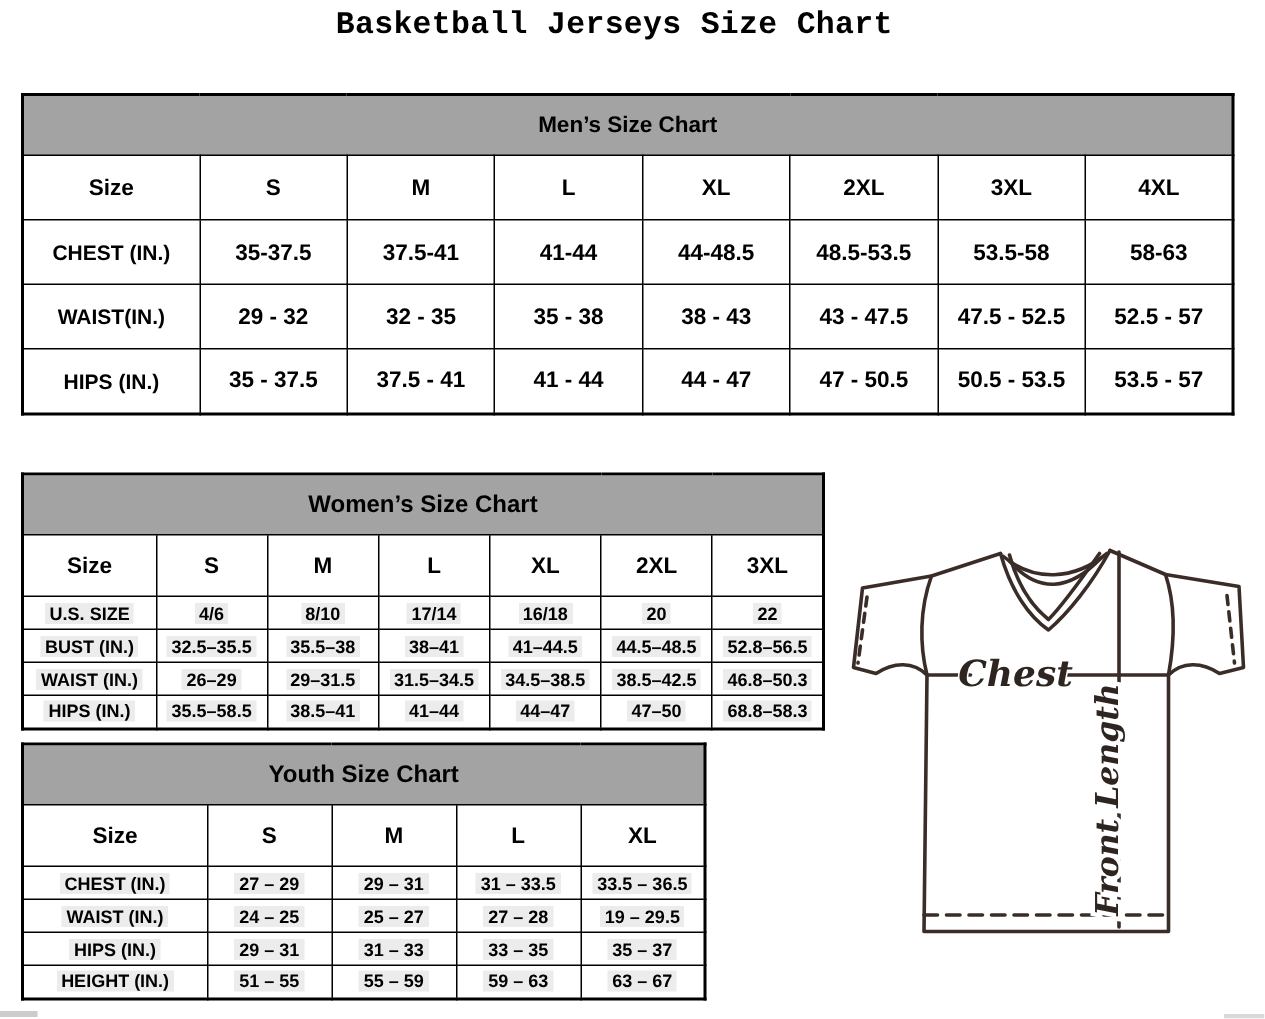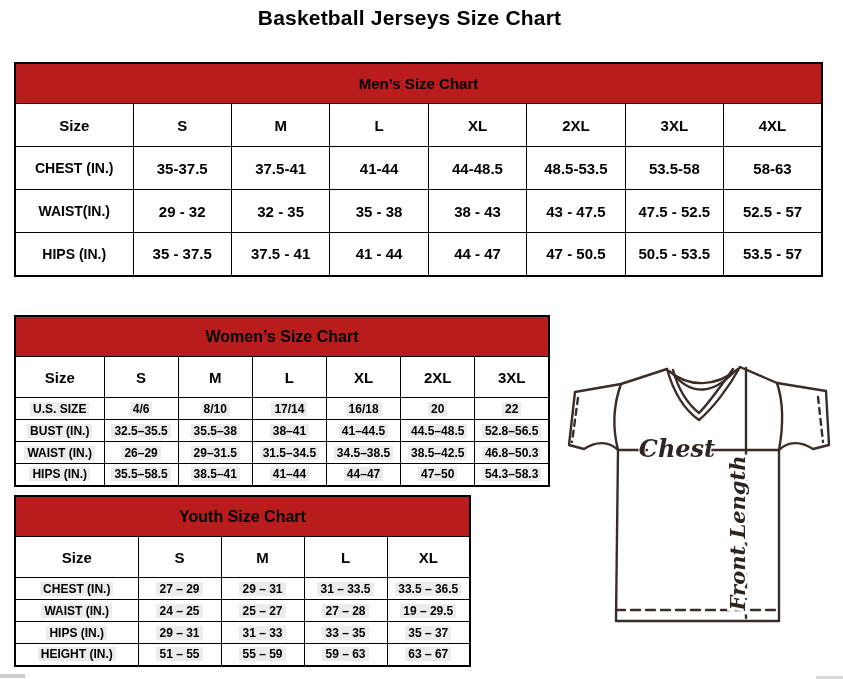--- a/index.html
+++ b/index.html
@@ -2,32 +2,32 @@
 <html><head>
 <meta charset="utf-8">
 <style>
   html,body{margin:0;padding:0;}
   .sheet{
     position:relative; width:843px; height:679px; background:#ffffff;
     font-family:"Liberation Sans", sans-serif; color:#000; overflow:hidden;
   }
   .page-title{
     position:absolute; left:0; top:6px; width:819px; text-align:center;
-    font-size:21px; font-weight:bold; letter-spacing:0.2px;
+    font-size:21px; font-weight:bold; letter-spacing:0.2px;font-family:Liberation Mono, monospace;
   }
   table.size-table{
     border-collapse:collapse; table-layout:fixed; background:#fff;
     border:2px solid #000;
   }
   table.size-table td, table.size-table th{
     border:1px solid #000; text-align:center; vertical-align:middle;
     padding:0; overflow:hidden; white-space:nowrap;
   }
   td.band{
-    background:#b91c1c; font-weight:bold; font-size:16px; height:39px;
+    background:#a3a3a3; font-weight:bold; font-size:16px; height:39px;
   }
   .wrap{position:absolute;}
   .mens-wrap{left:14px; top:62px;}
   .womens-wrap{left:14px; top:298px;}
   .youth-wrap{left:14px; top:495px;}
 
   table.mens{width:809px;}
   table.mens tr.cols{height:43px;}
   table.mens tr.vals{height:43px;}
   table.mens th{font-size:15px; font-weight:bold;}
@@ -170,21 +170,21 @@
             <td><span class="cv">38.5–42.5</span></td>
             <td><span class="cv">46.8–50.3</span></td>
           </tr>
           <tr class="vals">
             <td class="lbl"><span class="cv">HIPS (IN.)</span></td>
             <td><span class="cv">35.5–58.5</span></td>
             <td><span class="cv">38.5–41</span></td>
             <td><span class="cv">41–44</span></td>
             <td><span class="cv">44–47</span></td>
             <td><span class="cv">47–50</span></td>
-            <td><span class="cv">54.3–58.3</span></td>
+            <td><span class="cv">68.8–58.3</span></td>
           </tr>
         </tbody>
     </table>
   </div>
 
   <div class="wrap youth-wrap">
     <table class="size-table youth">
       <colgroup>
           <col style="width:123px">
           <col>

